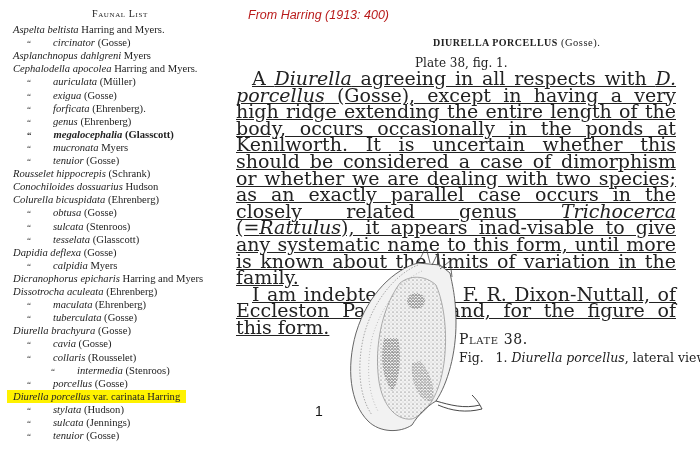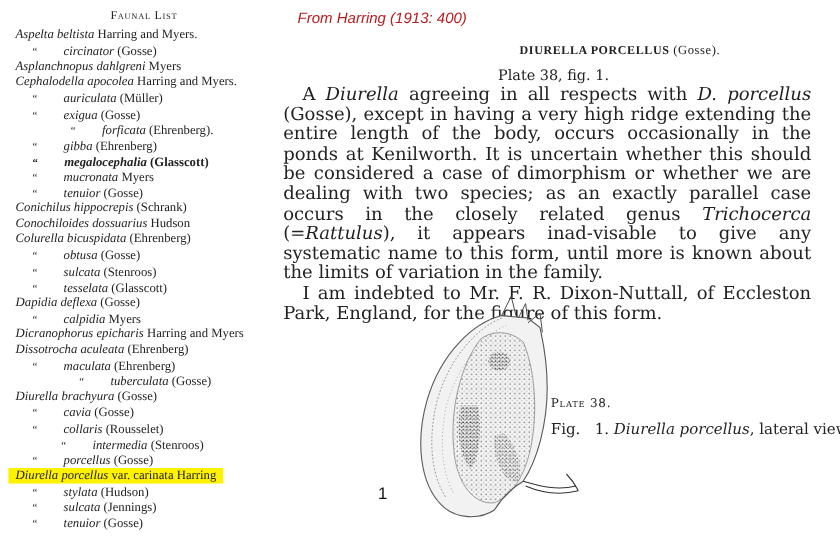--- a/index.html
+++ b/index.html
@@ -13,60 +13,60 @@
   #faunal-title { position:absolute; left:92px; top:8px; font-size:10px; letter-spacing:0.6px; font-variant:small-caps; color:#222; white-space:nowrap; }
   .fl-row { position:absolute; left:0; height:14px; font-size:10.6px; line-height:14px; white-space:nowrap; color:#222; }
   .fl-row i { font-style:italic; }
   .hl { background:#fff200; padding:1px 6px 1px 6px; margin-left:-6px; }
 
   
   #source-note { position:absolute; left:248px; top:8px; font-size:12.5px; font-style:italic; color:#b91c1c; white-space:nowrap; }
   #species-heading { position:absolute; left:405px; top:37px; font-size:10.5px; letter-spacing:0.5px; white-space:nowrap; color:#222;margin-left:28px; }
   #species-heading .caps { font-weight:bold; font-size:10px; }
   #plate-ref { position:absolute; left:415px; top:56px; font-size:12px; white-space:nowrap; color:#222; }
-  #body-text { position:absolute; left:236px; top:70px; width:440px; font-size:15px; line-height:16.6px; color:#222; text-align:justify; }
+  #body-text { position:absolute; left:236px; top:70px; width:440px; font-size:19px; line-height:16.6px; color:#222; text-align:justify;text-decoration:underline; }
   #body-text p { margin:0; text-indent:16px; }
   #body-text i { font-style:italic; }
 
   
   #figure { position:absolute; left:340px; top:243px; width:180px; height:200px; }
-  #plate-label { position:absolute; left:459px; top:331px; font-size:10px; font-variant:small-caps; letter-spacing:0.6px; color:#222; white-space:nowrap;text-align:right; }
+  #plate-label { position:absolute; left:459px; top:331px; font-size:14px; font-variant:small-caps; letter-spacing:0.6px; color:#222; white-space:nowrap;text-align:right; }
   #fig-caption { position:absolute; left:459px; top:350px; font-size:12.5px; color:#222; white-space:nowrap; }
   #fig-caption i { font-style:italic; }
   #fig-number { position:absolute; left:315px; top:403px; font-size:14px; color:#111; }
 </style>
 </head>
 <body>
 
 <div id="faunal">
   <div id="faunal-title" class="lserif">Faunal List</div>
   <div id="fl-rows">
       <div class="fl-row lserif" style="top: 23px; left: 13px;"><span><i>Aspelta beltista</i> <span>Harring and Myers.</span></span></div>
       <div class="fl-row lserif" style="top: 36.1px; left: 27px;"><span style="font-size: 9px; margin-right: 22px;">“</span><span><i>circinator</i> <span>(Gosse)</span></span></div>
       <div class="fl-row lserif" style="top: 49.2px; left: 13px;"><span><i>Asplanchnopus dahlgreni</i> <span>Myers</span></span></div>
       <div class="fl-row lserif" style="top: 62.3px; left: 13px;"><span><i>Cephalodella apocolea</i> <span>Harring and Myers.</span></span></div>
       <div class="fl-row lserif" style="top: 75.4px; left: 27px;"><span style="font-size: 9px; margin-right: 22px;">“</span><span><i>auriculata</i> <span>(Müller)</span></span></div>
       <div class="fl-row lserif" style="top: 88.5px; left: 27px;"><span style="font-size: 9px; margin-right: 22px;">“</span><span><i>exigua</i> <span>(Gosse)</span></span></div>
-      <div class="fl-row lserif" style="top: 101.6px; left: 27px; margin-left: 32px;"><span style="font-size: 9px; margin-right: 22px;">“</span><span><i>forficata</i> <span>(Ehrenberg).</span></span></div>
-      <div class="fl-row lserif" style="top: 114.7px; left: 27px;"><span style="font-size: 9px; margin-right: 22px;">“</span><span><i>gibba</i> <span>(Ehrenberg)</span></span></div>
+      <div class="fl-row lserif" style="top: 101.6px; left: 27px;"><span style="font-size: 9px; margin-right: 22px;">“</span><span><i>forficata</i> <span>(Ehrenberg).</span></span></div>
+      <div class="fl-row lserif" style="top: 114.7px; left: 27px;"><span style="font-size: 9px; margin-right: 22px;">“</span><span><i>genus</i> <span>(Ehrenberg)</span></span></div>
       <div class="fl-row lserif" style="top: 127.8px; left: 27px; font-weight: bold;"><span style="font-size: 9px; margin-right: 22px;">“</span><span><i>megalocephalia</i> <span>(Glasscott)</span></span></div>
       <div class="fl-row lserif" style="top: 140.9px; left: 27px;"><span style="font-size: 9px; margin-right: 22px;">“</span><span><i>mucronata</i> <span>Myers</span></span></div>
       <div class="fl-row lserif" style="top: 154px; left: 27px;"><span style="font-size: 9px; margin-right: 22px;">“</span><span><i>tenuior</i> <span>(Gosse)</span></span></div>
-      <div class="fl-row lserif" style="top: 167.1px; left: 13px;"><span><i>Conichilus hippocrepis</i> <span>(Schrank)</span></span></div>
+      <div class="fl-row lserif" style="top: 167.1px; left: 13px;"><span><i>Rousselet hippocrepis</i> <span>(Schrank)</span></span></div>
       <div class="fl-row lserif" style="top: 180px; left: 13px;"><span><i>Conochiloides dossuarius</i> <span>Hudson</span></span></div>
       <div class="fl-row lserif" style="top: 193.3px; left: 13px;"><span><i>Colurella bicuspidata</i> <span>(Ehrenberg)</span></span></div>
       <div class="fl-row lserif" style="top: 206.4px; left: 27px; text-align: right;"><span style="font-size: 9px; margin-right: 22px;">“</span><span><i>obtusa</i> <span>(Gosse)</span></span></div>
       <div class="fl-row lserif" style="top: 219.5px; left: 27px;"><span style="font-size: 9px; margin-right: 22px;">“</span><span><i>sulcata</i> <span>(Stenroos)</span></span></div>
       <div class="fl-row lserif" style="top: 232.6px; left: 27px;"><span style="font-size: 9px; margin-right: 22px;">“</span><span><i>tesselata</i> <span>(Glasscott)</span></span></div>
       <div class="fl-row lserif" style="top: 245.7px; left: 13px;"><span><i>Dapidia deflexa</i> <span>(Gosse)</span></span></div>
       <div class="fl-row lserif" style="top: 258.8px; left: 27px;"><span style="font-size: 9px; margin-right: 22px;">“</span><span><i>calpidia</i> <span>Myers</span></span></div>
       <div class="fl-row lserif" style="top: 271.9px; left: 13px;"><span><i>Dicranophorus epicharis</i> <span>Harring and Myers</span></span></div>
       <div class="fl-row lserif" style="top: 285px; left: 13px;"><span><i>Dissotrocha aculeata</i> <span>(Ehrenberg)</span></span></div>
       <div class="fl-row lserif" style="top: 298.1px; left: 27px;"><span style="font-size: 9px; margin-right: 22px;">“</span><span><i>maculata</i> <span>(Ehrenberg)</span></span></div>
-      <div class="fl-row lserif" style="top: 311.2px; left: 27px; margin-left: 39px;"><span style="font-size: 9px; margin-right: 22px;">“</span><span><i>tuberculata</i> <span>(Gosse)</span></span></div>
+      <div class="fl-row lserif" style="top: 311.2px; left: 27px;"><span style="font-size: 9px; margin-right: 22px;">“</span><span><i>tuberculata</i> <span>(Gosse)</span></span></div>
       <div class="fl-row lserif" style="top: 324.3px; left: 13px;"><span><i>Diurella brachyura</i> <span>(Gosse)</span></span></div>
       <div class="fl-row lserif" style="top: 337.4px; left: 27px;"><span style="font-size: 9px; margin-right: 22px;">“</span><span><i>cavia</i> <span>(Gosse)</span></span></div>
       <div class="fl-row lserif" style="top: 350.5px; left: 27px;"><span style="font-size: 9px; margin-right: 22px;">“</span><span><i>collaris</i> <span>(Rousselet)</span></span></div>
       <div class="fl-row lserif" style="top: 363.6px; left: 27px; margin-left: 24px;"><span style="font-size: 9px; margin-right: 22px;">“</span><span><i>intermedia</i> <span>(Stenroos)</span></span></div>
       <div class="fl-row lserif" style="top: 376.7px; left: 27px;"><span style="font-size: 9px; margin-right: 22px;">“</span><span><i>porcellus</i> <span>(Gosse)</span></span></div>
       <div class="fl-row lserif" style="top: 389.8px; left: 13px;"><span class="hl"><i>Diurella porcellus</i> <span>var. carinata Harring</span></span></div>
       <div class="fl-row lserif" style="top: 402.9px; left: 27px;"><span style="font-size: 9px; margin-right: 22px;">“</span><span><i>stylata</i> <span>(Hudson)</span></span></div>
       <div class="fl-row lserif" style="top: 416px; left: 27px;"><span style="font-size: 9px; margin-right: 22px;">“</span><span><i>sulcata</i> <span>(Jennings)</span></span></div>
       <div class="fl-row lserif" style="top: 429.1px; left: 27px;"><span style="font-size: 9px; margin-right: 22px;">“</span><span><i>tenuior</i> <span>(Gosse)</span></span></div>
       <div class="fl-row lserif" style="top: 442.2px; left: 27px; margin-top: 32px;"><span style="font-size: 9px; margin-right: 22px;">“</span><span><i>tigris</i> <span>(Müller)</span></span></div>

